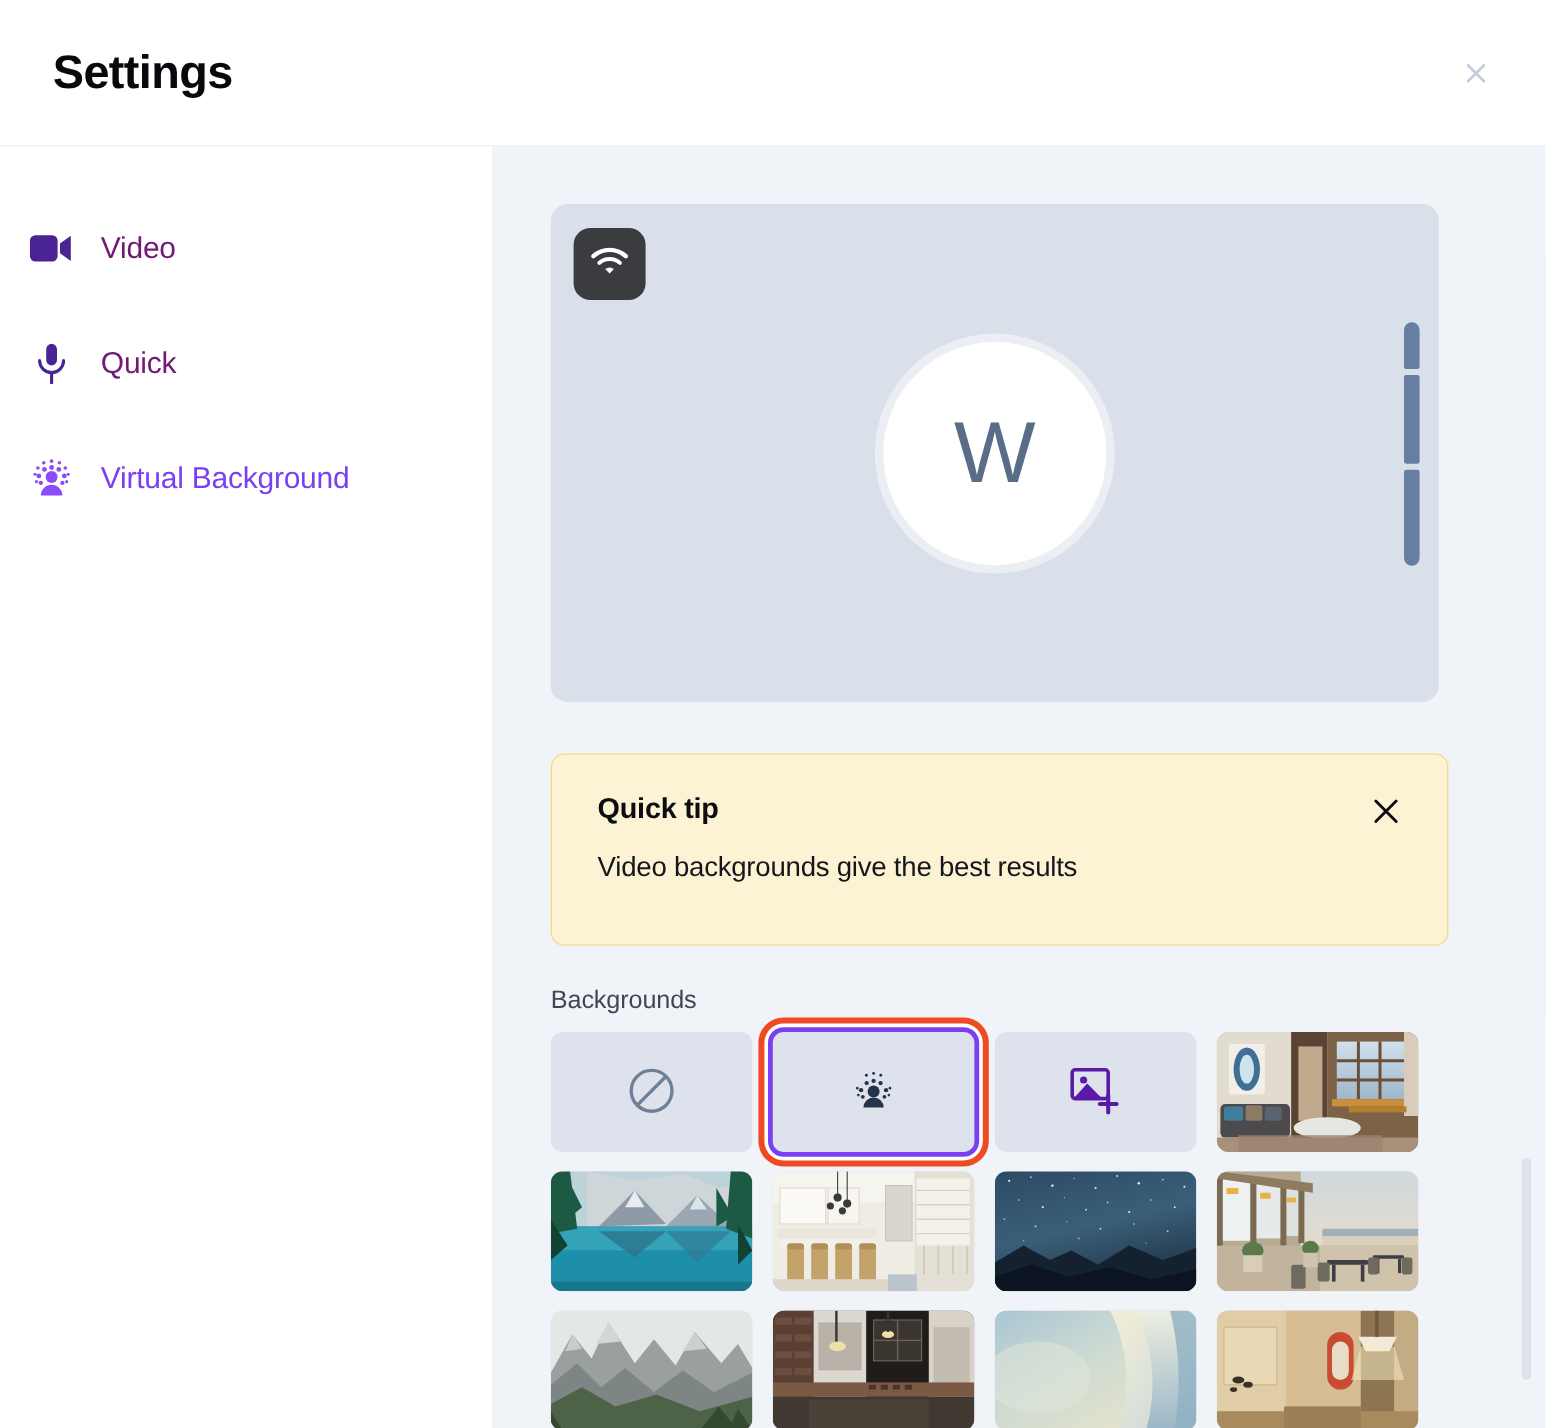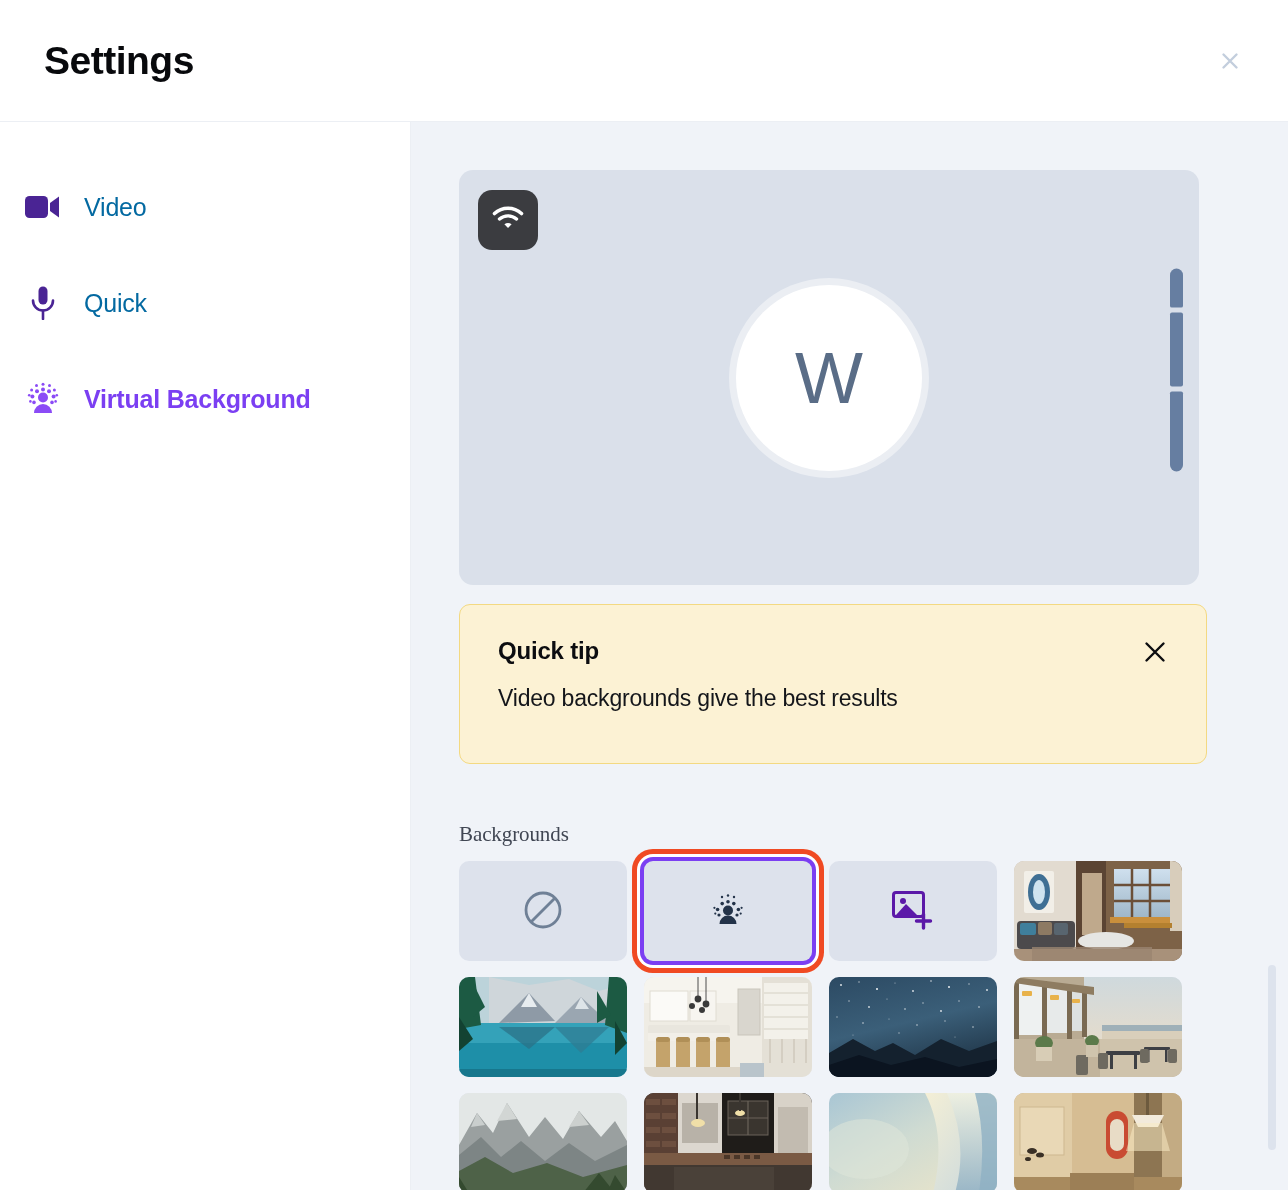--- a/index.html
+++ b/index.html
@@ -41,22 +41,22 @@
     padding-top: 54px;
   }
   .nav-item {
     display: flex; align-items: center; gap: 20px;
     height: 62px; padding: 0 0 0 22px;
     cursor: pointer; background: transparent; border: none; width:100%;
     text-align: left;
   }
   .nav-icon { width: 42px; height: 42px; display:flex; align-items:center; justify-content:center; flex:0 0 42px;}
   .nav-icon svg { display:block; }
-  .nav-label { font-size: 25px; color: #0369a1; letter-spacing:-0.2px; }
-  .nav-item.active .nav-label { color: #7b3ff2; font-weight: bold; }
+  .nav-label { font-size: 25px; color: #701a75; letter-spacing:-0.2px; }
+  .nav-item.active .nav-label { color: #7b3ff2; font-weight: normal; }
   .nav-item:nth-child(1) { margin-bottom: 34px; }
   .nav-item:nth-child(2) { margin-bottom: 34px; }
 
   
   .main {
     flex: 1 1 auto; background: #f0f3f8;
     position: relative; overflow: hidden;
     padding: 48px 0 0 0;
   }
 
@@ -89,35 +89,35 @@
     width: 13px; height: 205px;
     display:flex; flex-direction:column; gap: 5px;
   }
   .signal-seg { background: #667ea1; width: 100%; }
   .signal-seg.s1 { height: 19%; border-radius: 7px 7px 2px 2px; }
   .signal-seg.s2 { height: 36%; border-radius: 2px; }
   .signal-seg.s3 { height: 39%; border-radius: 2px 2px 7px 7px; }
 
   
   .tip {
-    position: absolute; left: 48px; top: 482px;
+    position: absolute; left: 48px; top: 506px;
     width: 748px; height: 160px;
     background: #fcf2d4; border: 1px solid #f3d982;
     border-radius: 11px;
     padding: 32px 34px 0 38px;
   }
   .tip-head { display:flex; align-items:flex-start; justify-content:space-between; }
   .tip-title { font-size: 24px; font-weight: bold; color:#0c0d10; letter-spacing:-0.2px;}
   .tip-close { background:none; border:none; cursor:pointer; padding:2px 4px; line-height:1; }
   .tip-close svg { display:block; }
   .tip-body { font-size: 23px; color: #14161a; margin-top: 18px; letter-spacing:-0.2px; }
 
   
   .bg-section { position:absolute; left:48px; top:700px; width: 790px; }
-  .bg-label { font-size: 21px; color: #404653; margin-bottom: 14px; letter-spacing:-0.1px;font-family:Liberation Serif, serif;}
+  .bg-label { font-size: 21px; color: #404653; margin-bottom: 14px; letter-spacing:-0.1px;}
   .bg-grid { display: grid; grid-template-columns: repeat(4, 168px); gap: 16px 17px; }
 
   .tile {
     width: 168px; height: 100px; border-radius: 10px;
     background: #dde2ec; overflow: hidden;
     display:flex; align-items:center; justify-content:center;
     cursor: pointer; position: relative; border: none; padding:0;
   }
   .tile.selected {
     box-shadow: 0 0 0 4px #7b3ff2, 0 0 0 7px #ffffff, 0 0 0 12px #f04a23;

